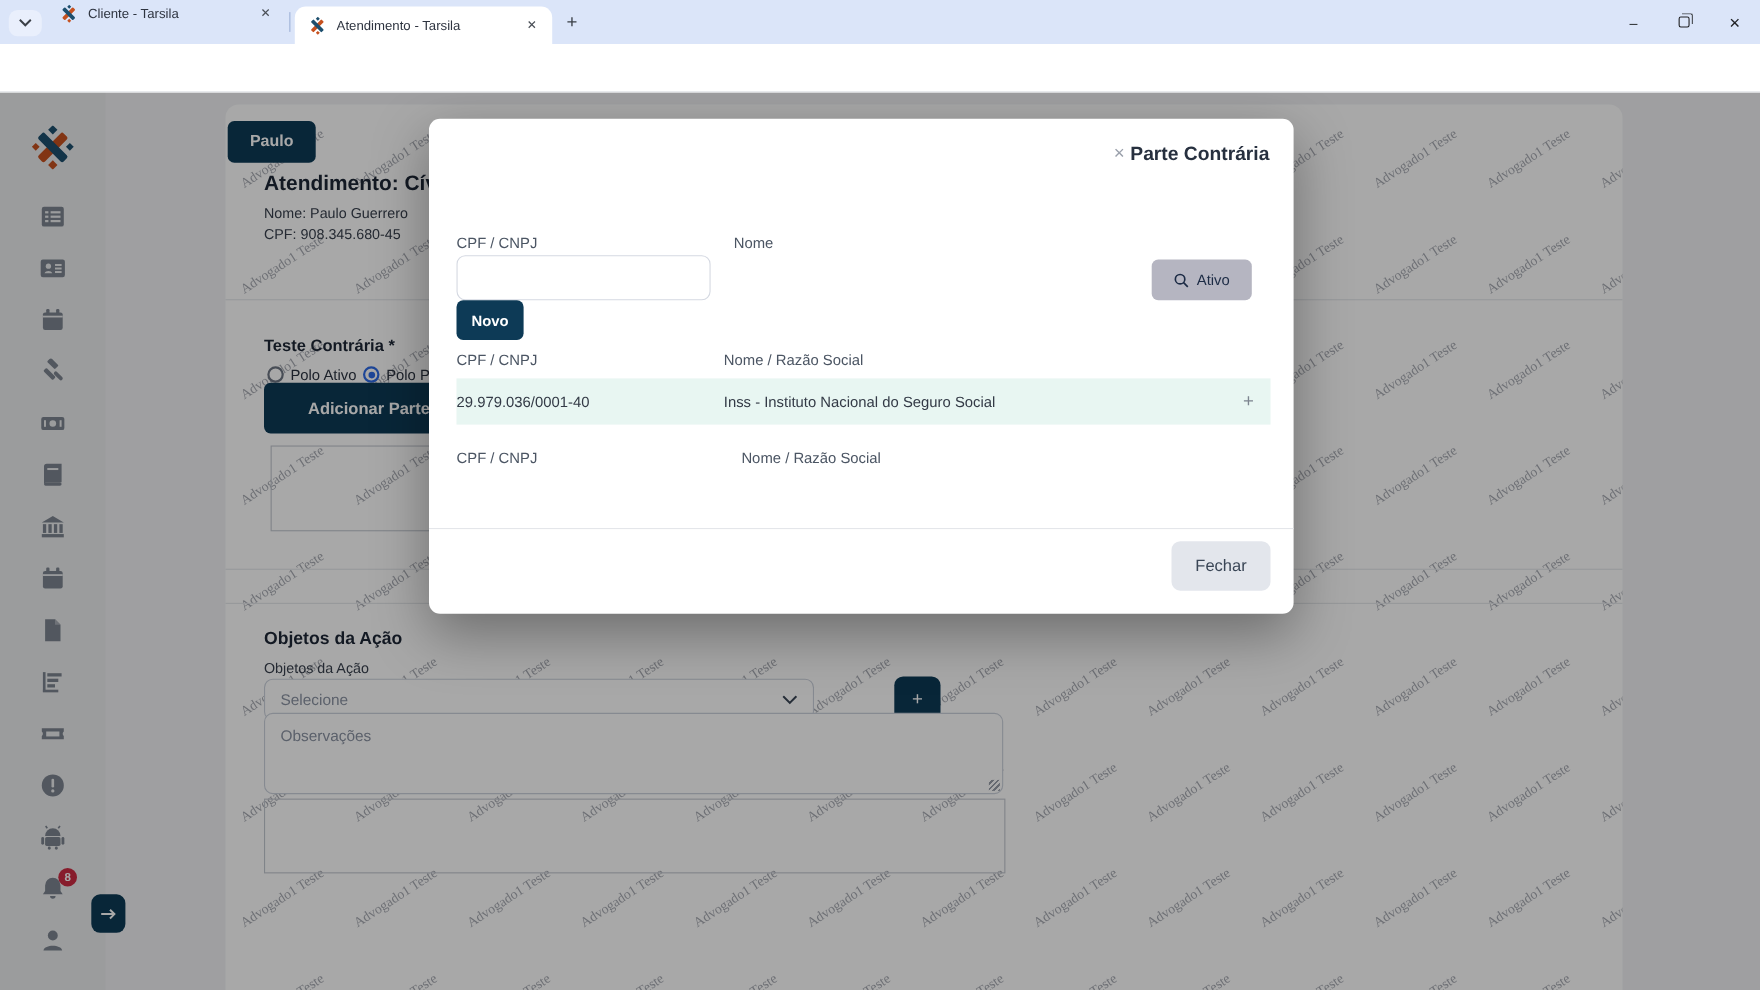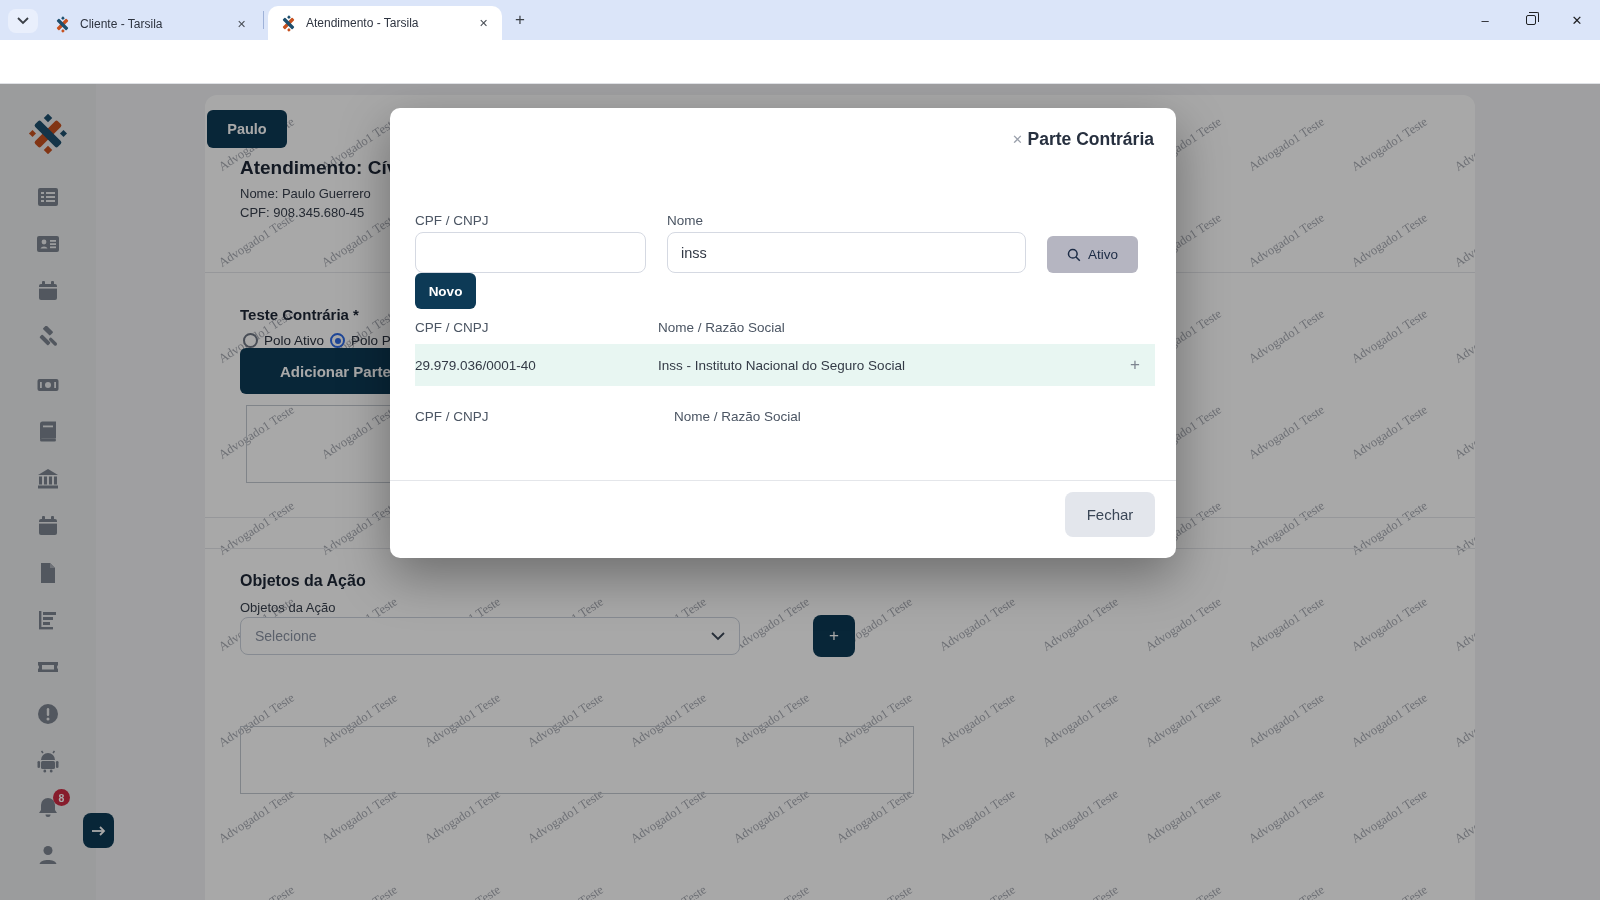--- a/index.html
+++ b/index.html
@@ -3,21 +3,21 @@
 <meta charset="utf-8">
 <style>
   * { margin:0; padding:0; box-sizing:border-box; }
   html,body { width:1600px; height:900px; overflow:hidden; }
   body { font-family:"Liberation Sans", sans-serif; background:#fff; position:relative; }
 
   
   .tabstrip { position:absolute; left:0; top:0; width:1600px; height:40px; background:#dbe5f9; }
   .tabsearch { position:absolute; left:8px; top:9px; width:30px; height:24px; border-radius:8px;
                background:#e9effc; display:flex; align-items:center; justify-content:center; }
-  .tab { position:absolute; top:12px; height:24px; display:flex; align-items:center; }
+  .tab { position:absolute; top:0; height:24px; display:flex; align-items:center; }
   .tab.inactive { left:42px; width:218px; }
   .tab.active { left:268px; width:234px; top:6px; height:34px; background:#fff; border-radius:10px 10px 0 0; }
   .tab .fav { width:17px; height:17px; margin-left:12px; flex:0 0 auto; }
   .tab .t-title { font-size:12px; color:#2e3440; margin-left:9px; white-space:nowrap; overflow:hidden; flex:1; }
   .tab .t-close { width:17px; height:17px; margin-right:10px; color:#4a4f57; font-size:11px; line-height:17px;
                   text-align:center; border-radius:50%; flex:0 0 auto; }
   .tabdivider { position:absolute; left:263px; top:11px; width:1px; height:18px; background:#9fb2d8; }
   .newtab { position:absolute; left:508px; top:8px; width:24px; height:24px; font-size:17px; color:#3a3f46;
             display:flex; align-items:center; justify-content:center; }
   .wincontrols { position:absolute; right:0; top:0; height:40px; display:flex; }
@@ -466,35 +466,38 @@
 
     <div class="sec-label obj-heading">Objetos da Ação</div>
     <div class="obj-label">Objetos da Ação</div>
     <div class="select">
       <span>Selecione</span>
       <svg width="14" height="9" viewBox="0 0 14 9">
           <polyline points="1,1 7,7 13,1" fill="none" stroke="#3a4656" stroke-width="1.8"></polyline>
         </svg>
     </div>
     <button class="btn-navy plusbtn">+</button>
+    <div class="obs">
+      <span>Observações</span>
+      <span class="grip"></span>
+    </div>
     <div class="box box2"></div>
   </div>
 
   <div class="overlay"></div>
 
   <div class="modal">
     <div class="m-head">
       <span class="m-close">✕</span>
       <span class="m-title">Parte Contrária</span>
     </div>
 
     <div class="m-label" style="left:25px; top:105px;">CPF / CNPJ</div>
     <div class="m-label" style="left:277px; top:105px;">Nome</div>
     <input class="m-input" style="left: 25px; top: 124px; width: 231px;">
-    <input class="m-input" style="left: 277px; top: 124px; width: 359px;" value="inss">
     <button class="buscar">
       <svg width="14" height="14" viewBox="0 0 14 14">
           <circle cx="5.8" cy="5.8" r="4.3" fill="none" stroke="#1c2b45" stroke-width="1.5"></circle>
           <line x1="9" y1="9" x2="12.8" y2="12.8" stroke="#1c2b45" stroke-width="1.5"></line>
         </svg>
       <span>Ativo</span>
     </button>
     <button class="btn-navy novo">Novo</button>
 
     <div class="m-th" style="left:25px; top:212px;">CPF / CNPJ</div>

